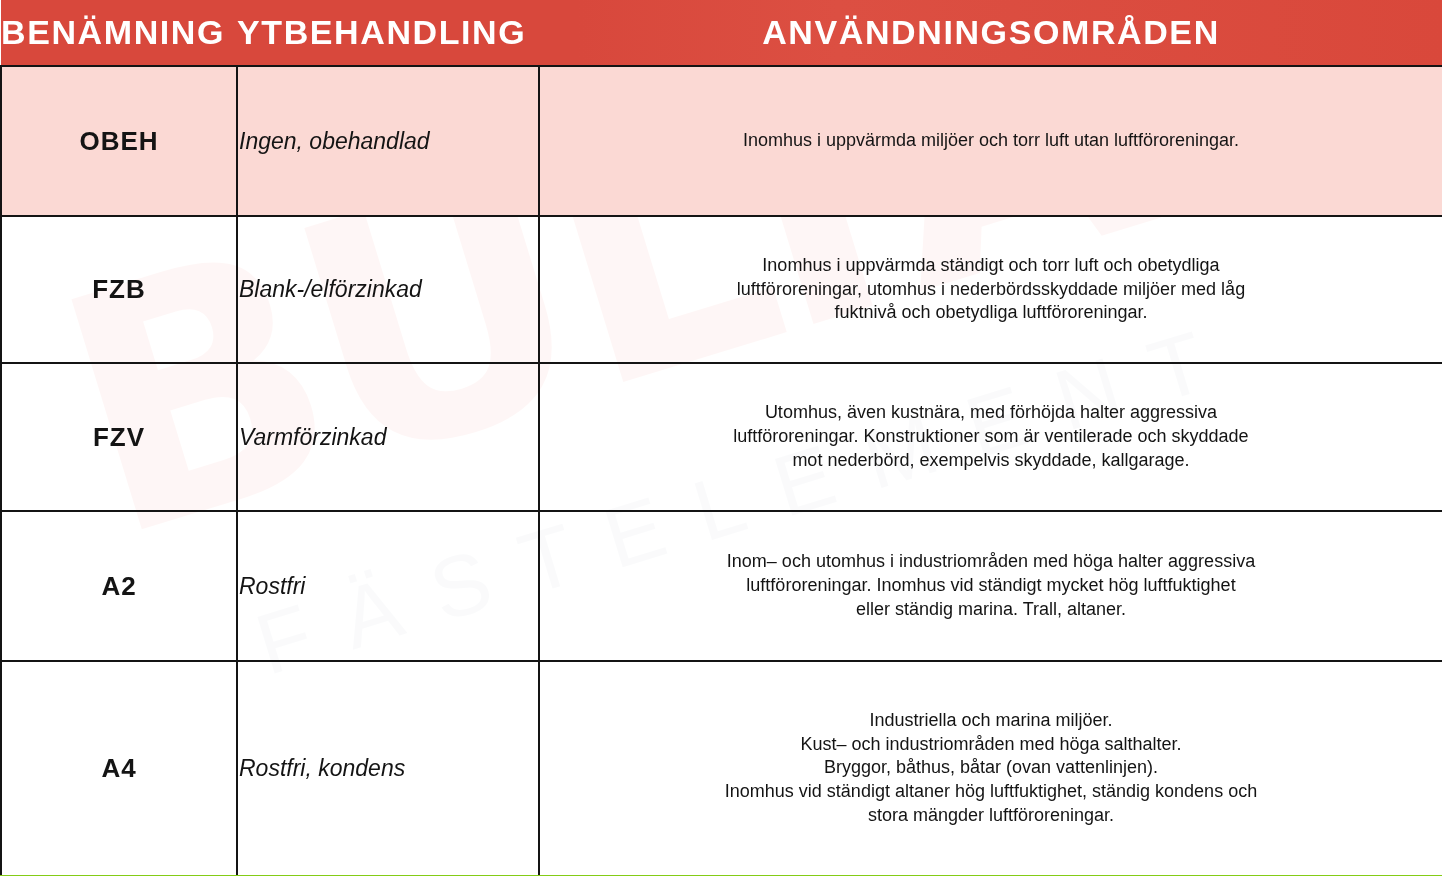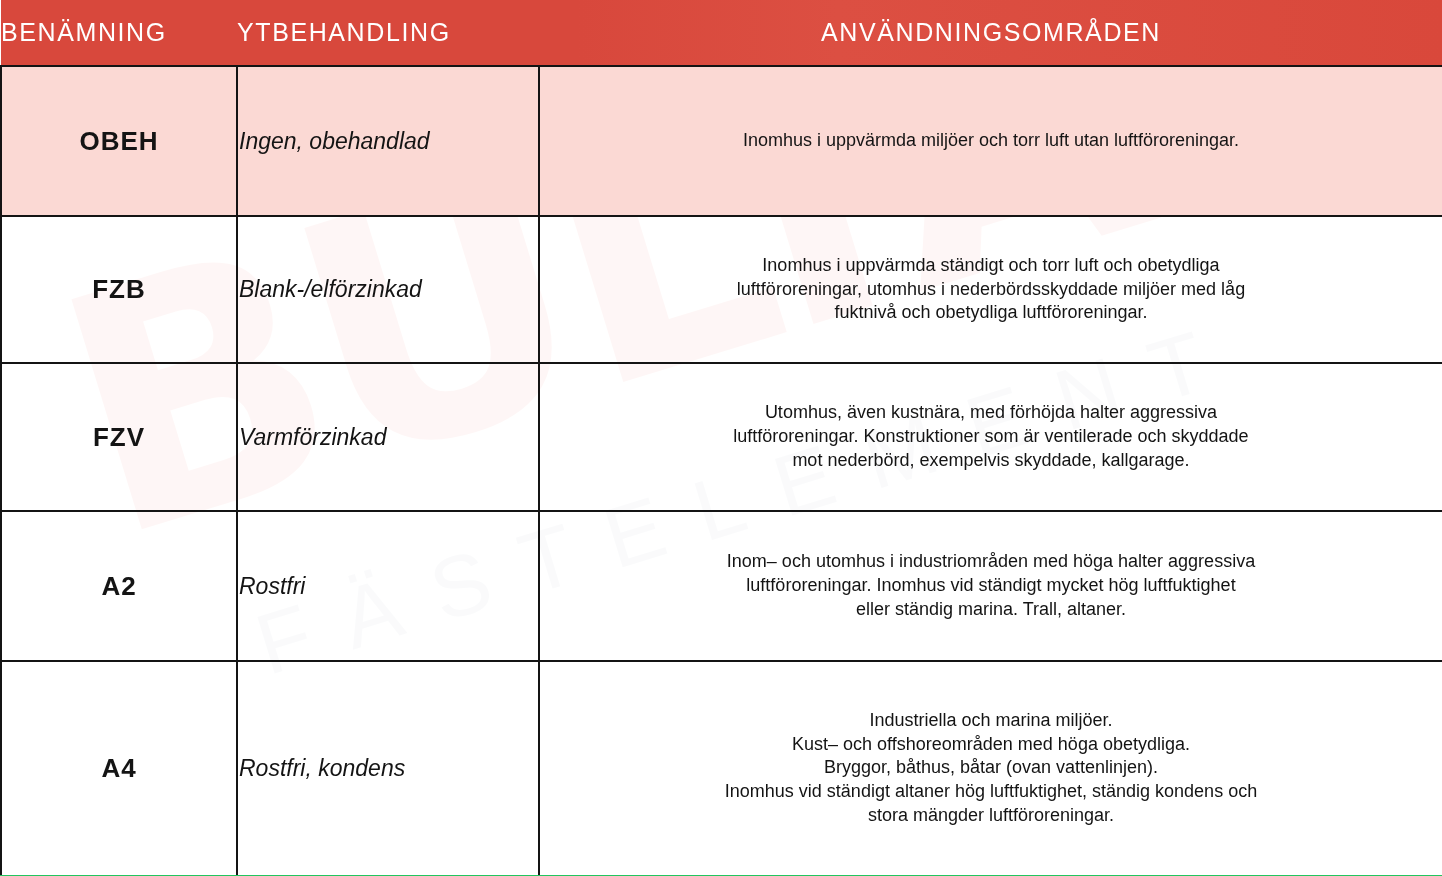--- a/index.html
+++ b/index.html
@@ -74,22 +74,22 @@
   table.spec thead th {
     background: transparent;
     border: none;
     padding: 0;
   }
   .thead-row {
     height: 66px;
   }
   .thead-row th {
     color: #ffffff;
-    font-weight: normal;
-    font-size: 25px;
+    font-weight: bold;
+    font-size: 34px;
     letter-spacing: 1.6px;
     vertical-align: middle;
     position: relative;
   }
   .hdr-bg {
     position: absolute;
     left: 0; top: 0;
     width: 1442px;
     height: 66px;
     background: linear-gradient(to right,
@@ -135,21 +135,21 @@
     background: #fbd9d4;
   }
   tbody tr.row-highlight td.col-use,
   tbody tr.row-highlight td.col-treat,
   tbody tr.row-highlight td.col-name {
     background: #fbd9d4;
   }
   tbody tr.row-plain td {
     background: rgba(255,255,255,0.80);
   }
-  tbody tr:last-child td { border-bottom: 3px solid #22c55e; }
+  tbody tr:last-child td { border-bottom: 3px solid #84cc16; }
 
   .r1 { height: 150px; }
   .r2 { height: 147px; }
   .r3 { height: 148px; }
   .r4 { height: 150px; }
   .r5 { height: 215px; }
 
   .use-line { display: block; }
 </style>
 </head>
@@ -215,21 +215,21 @@
           <span class="use-line">luftföroreningar. Inomhus vid ständigt mycket hög luftfuktighet</span>
           <span class="use-line">eller ständig marina. Trall, altaner.</span>
         </td>
       </tr>
 
       <tr class="row-plain r5">
         <td class="col-name">A4</td>
         <td class="col-treat">Rostfri, kondens</td>
         <td class="col-use">
           <span class="use-line">Industriella och marina miljöer.</span>
-          <span class="use-line">Kust– och offshoreområden med höga obetydliga.</span>
+          <span class="use-line">Kust– och industriområden med höga salthalter.</span>
           <span class="use-line">Bryggor, båthus, båtar (ovan vattenlinjen).</span>
           <span class="use-line">Inomhus vid ständigt altaner hög luftfuktighet, ständig kondens och</span>
           <span class="use-line">stora mängder luftföroreningar.</span>
         </td>
       </tr>
 
     </tbody>
   </table>
 </div>
 

